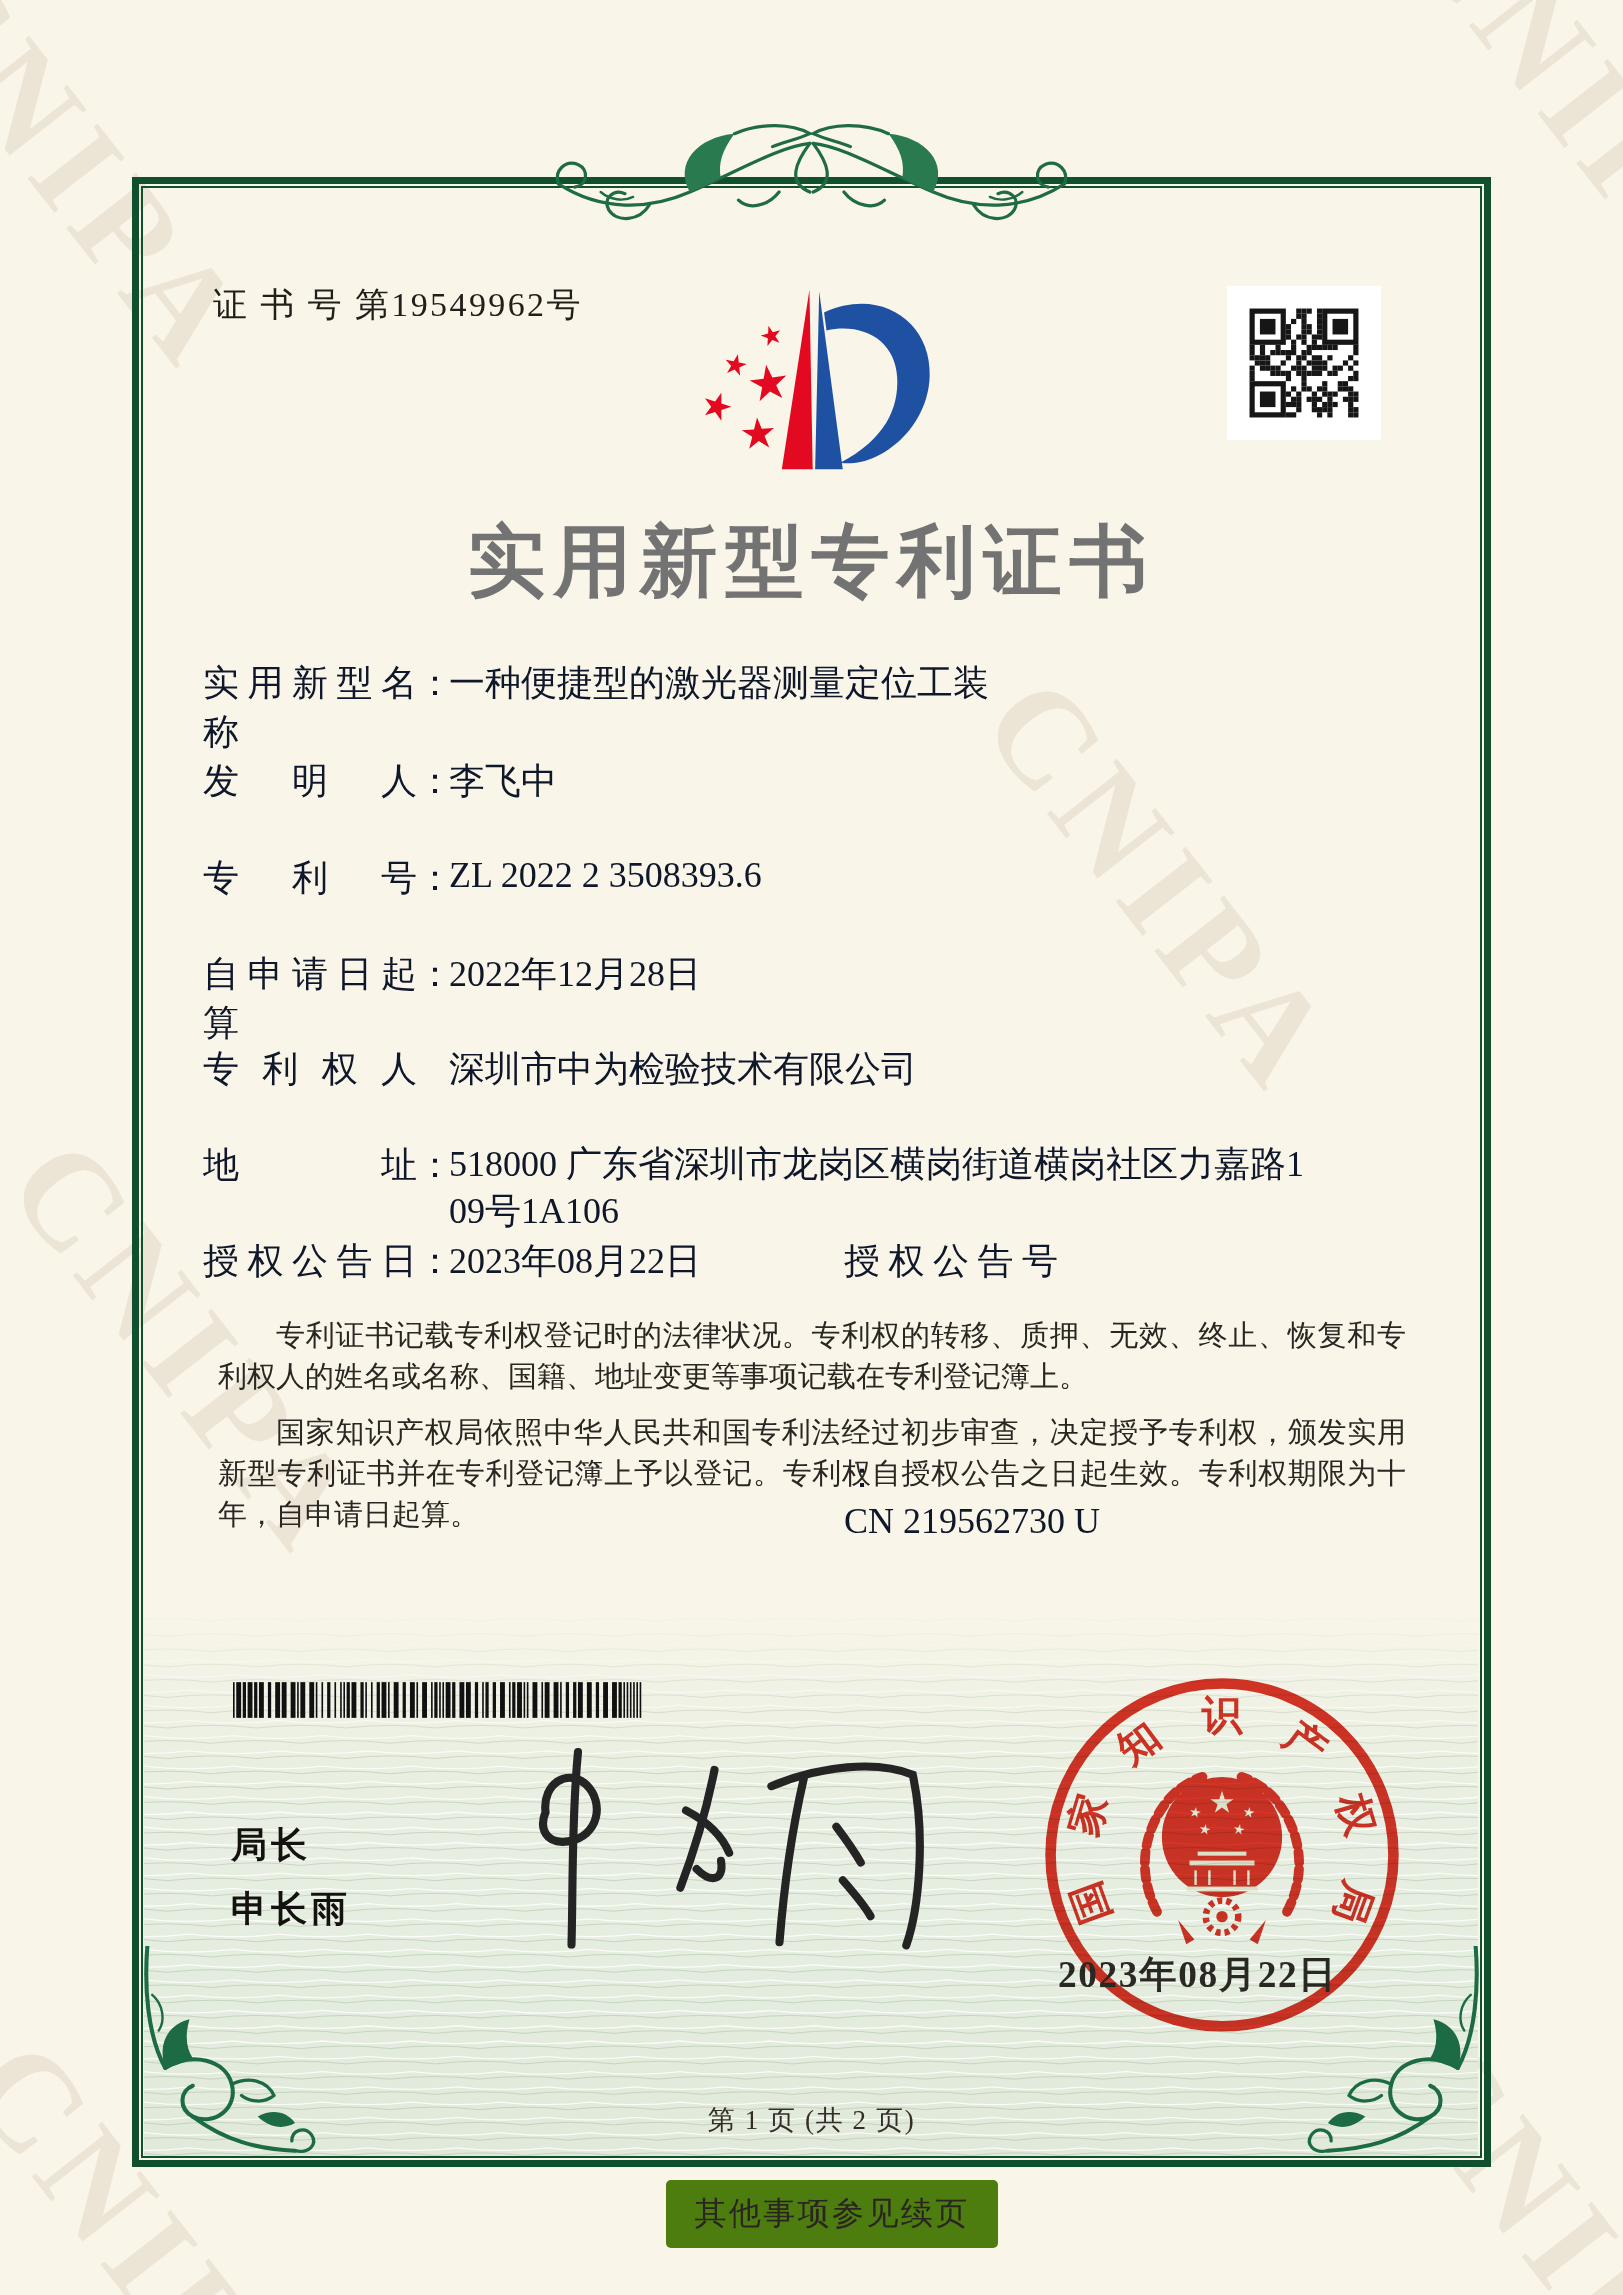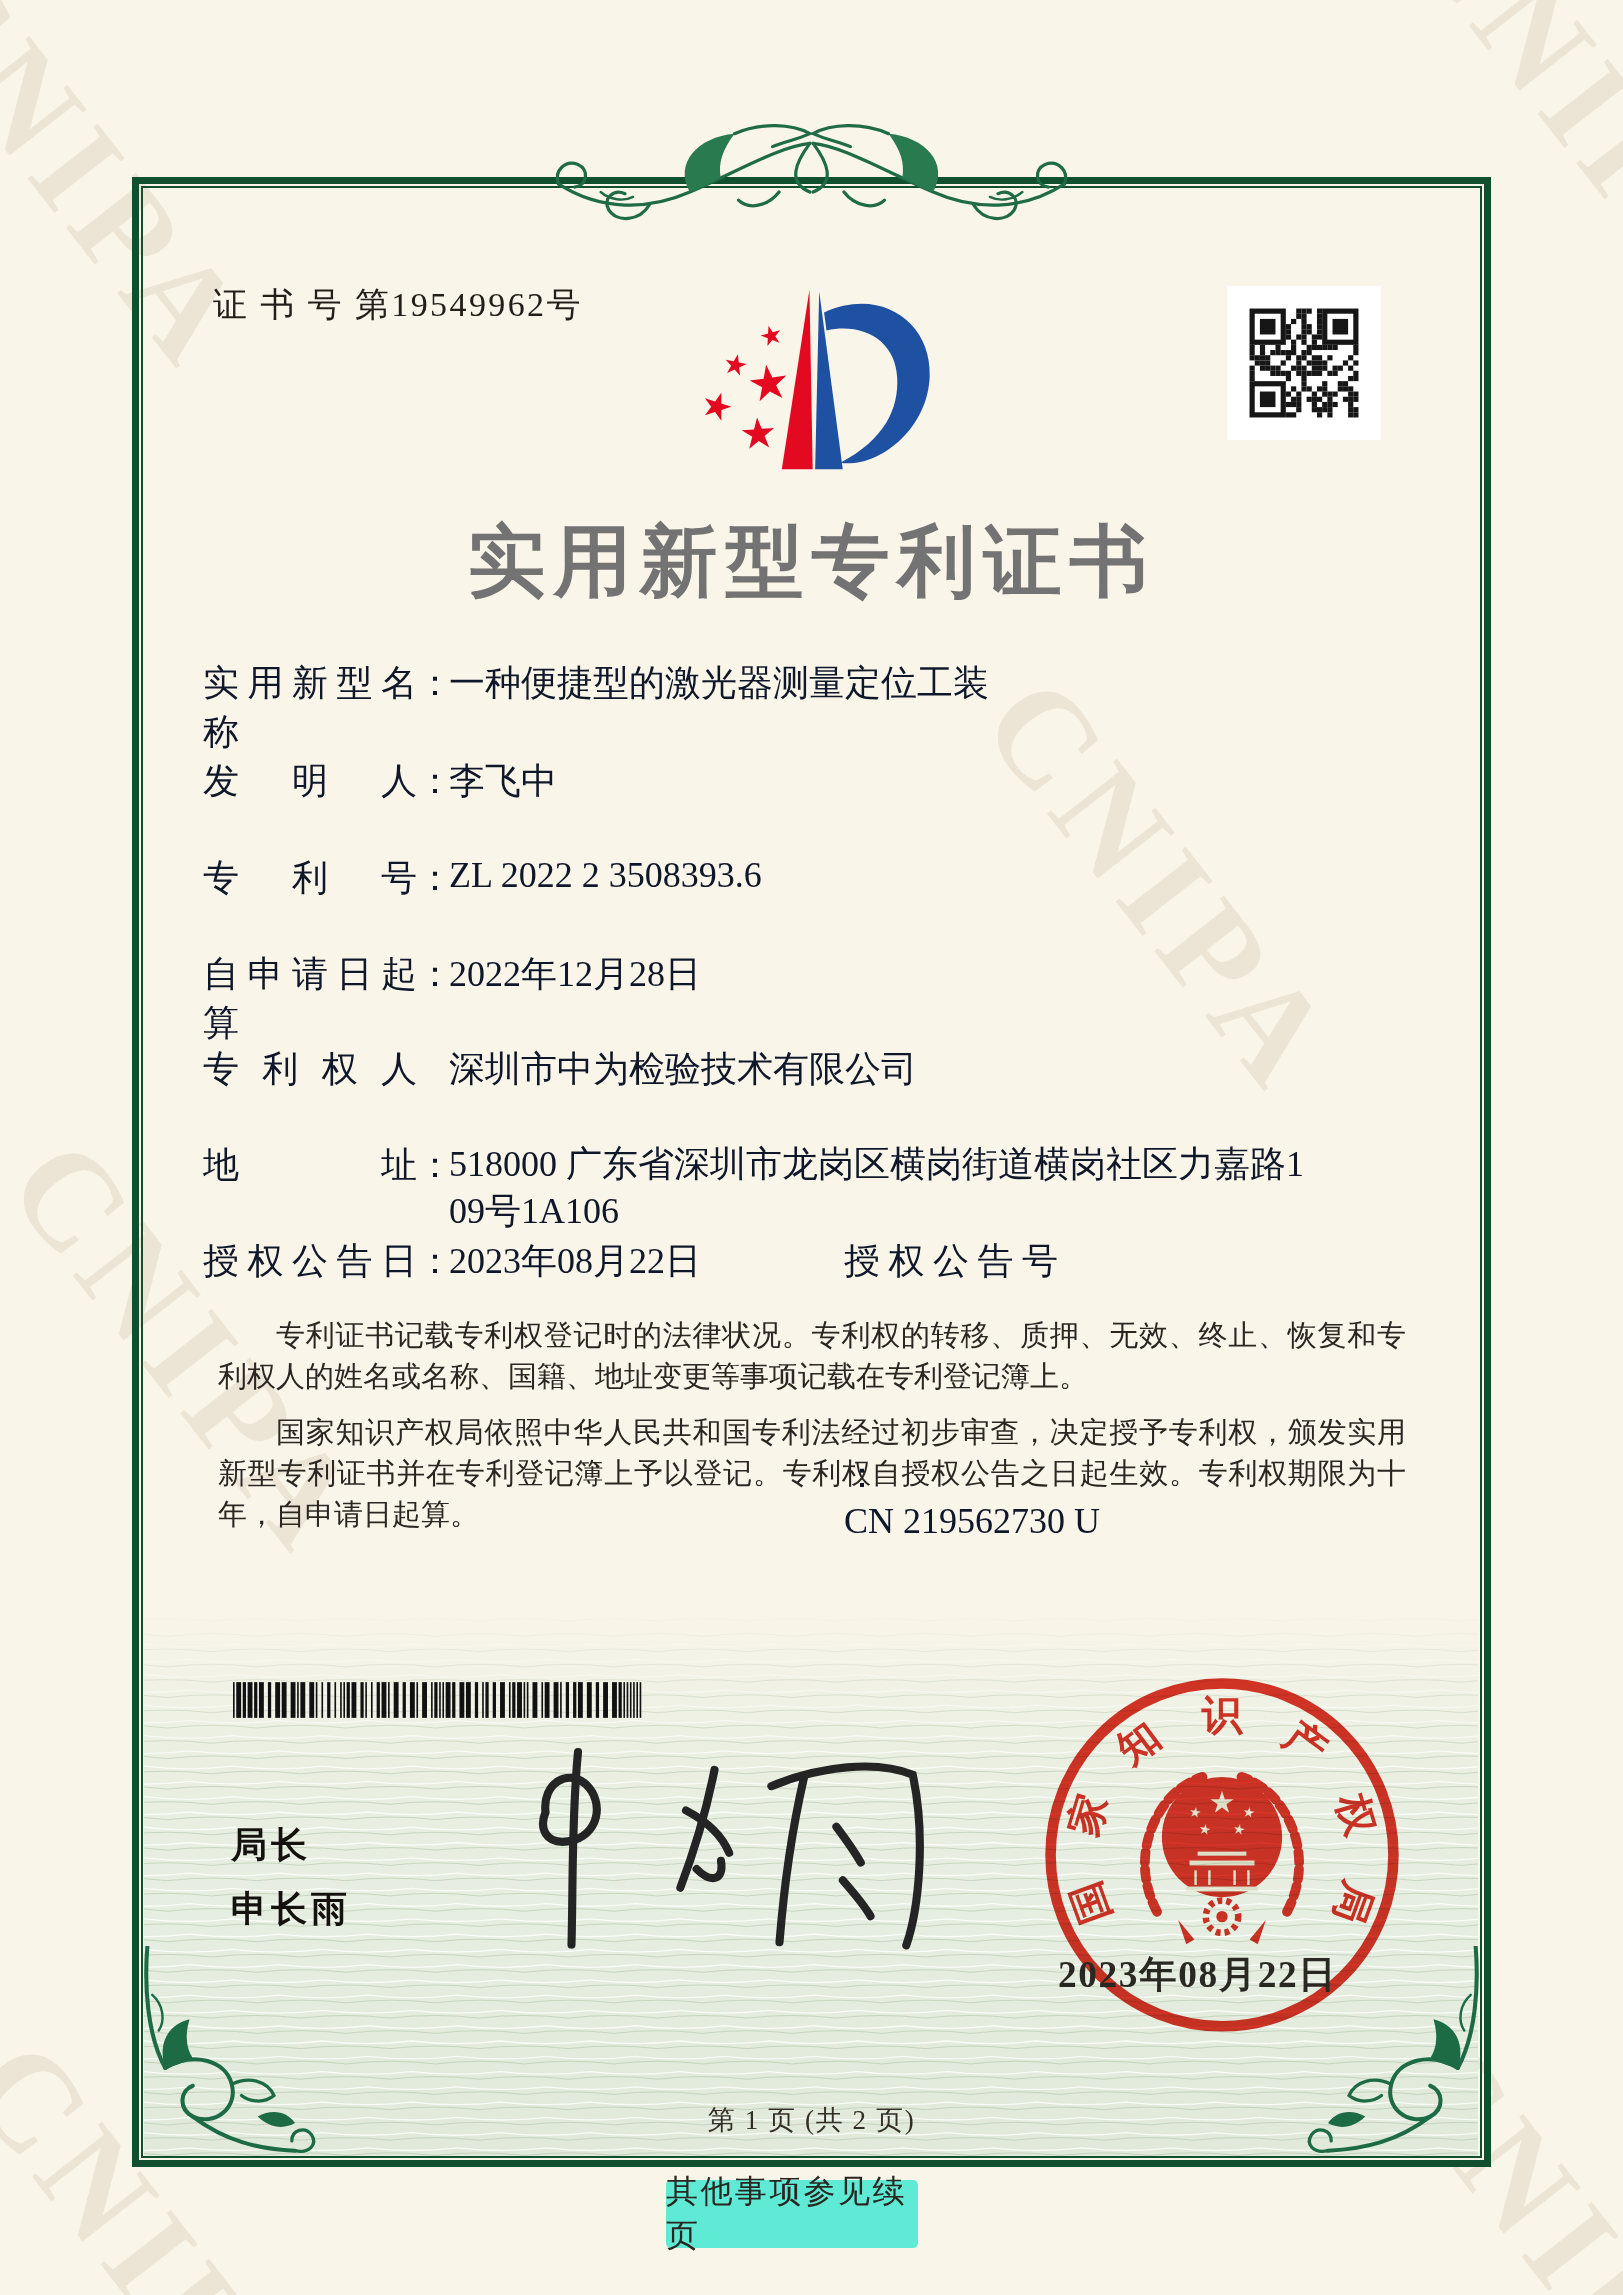--- a/index.html
+++ b/index.html
@@ -57,21 +57,21 @@
   
   .barcode{position:absolute;left:233px;top:1682px;width:418px;height:36px;}
   .signer{position:absolute;left:231px;font-family:Liberation Serif, serif;
           font-size:36px;letter-spacing:4px;color:#14110e;font-weight:600;}
   .signer.t1{top:1821px;} .signer.t2{top:1885px;}
   .signature{position:absolute;left:487px;top:1721px;width:455px;height:244px;}
   .seal{position:absolute;left:1027px;top:1668px;width:390px;height:390px;opacity:.95;
         mix-blend-mode:multiply;}
   .page-info{position:absolute;left:0;right:0;top:2102px;text-align:center;font-size:27px;
              letter-spacing:1.6px;color:#332e28;}
-  .note-box{position:absolute;left:666px;top:2180px;width:252px;height:68px;background:#5eead4;
+  .note-box{position:absolute;left:666px;top:2180px;width:332px;height:68px;background:#4d7c0f;
             border-radius:4.9px;display:flex;align-items:center;justify-content:center;}
   .note-box span{font-size:32px;letter-spacing:2.4px;color:#2a2520;}
 
   .orn-top{position:absolute;left:552px;top:114px;width:519px;height:122px;}
   .orn-corner{position:absolute;width:211px;height:213px;}
   .orn-corner.l{left:136px;top:1946px;}
   .orn-corner.r{left:1276px;top:1946px;}
 </style>
 </head>
 <body>

